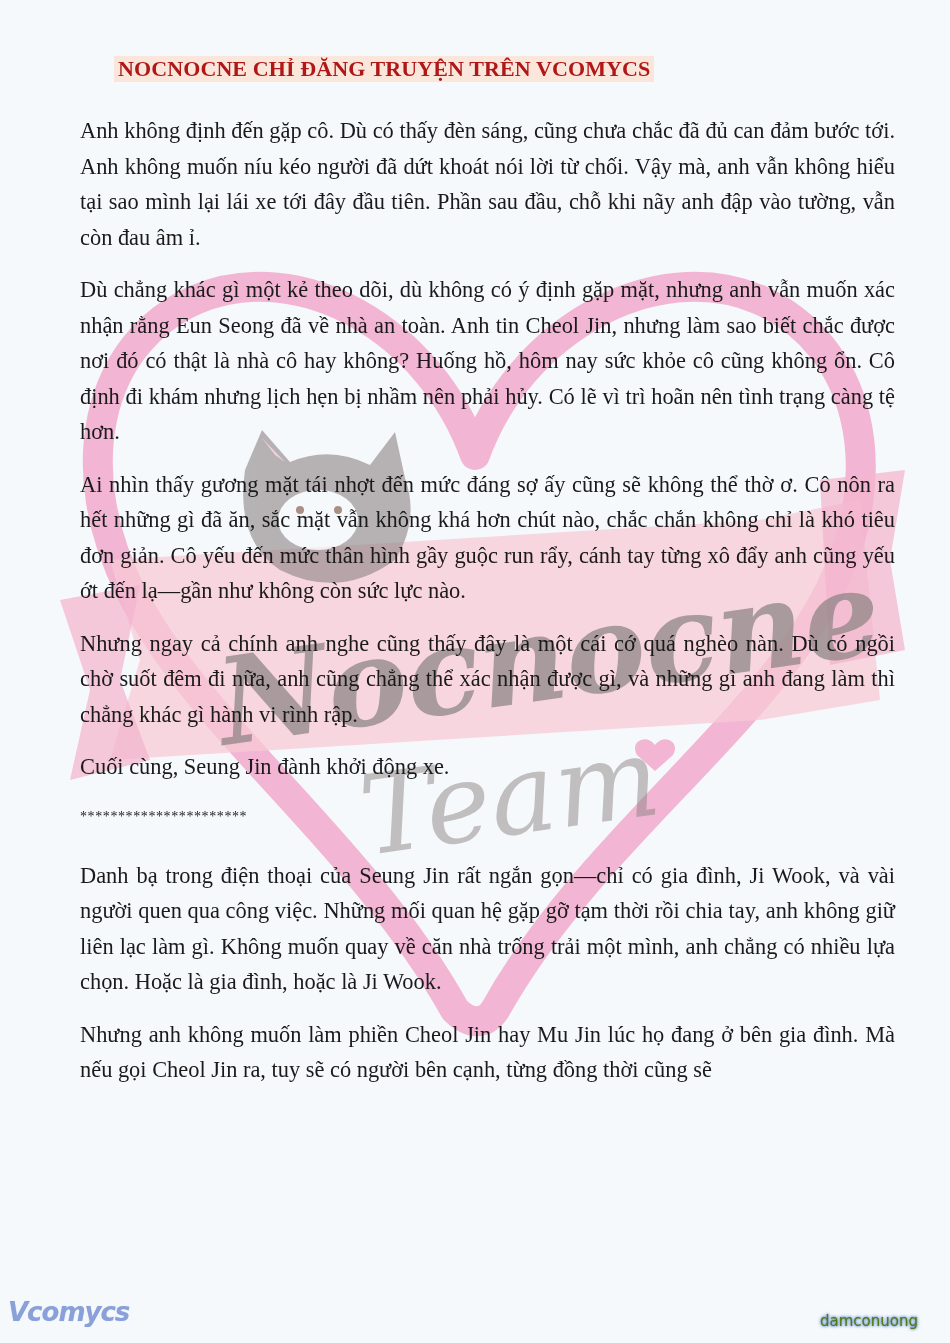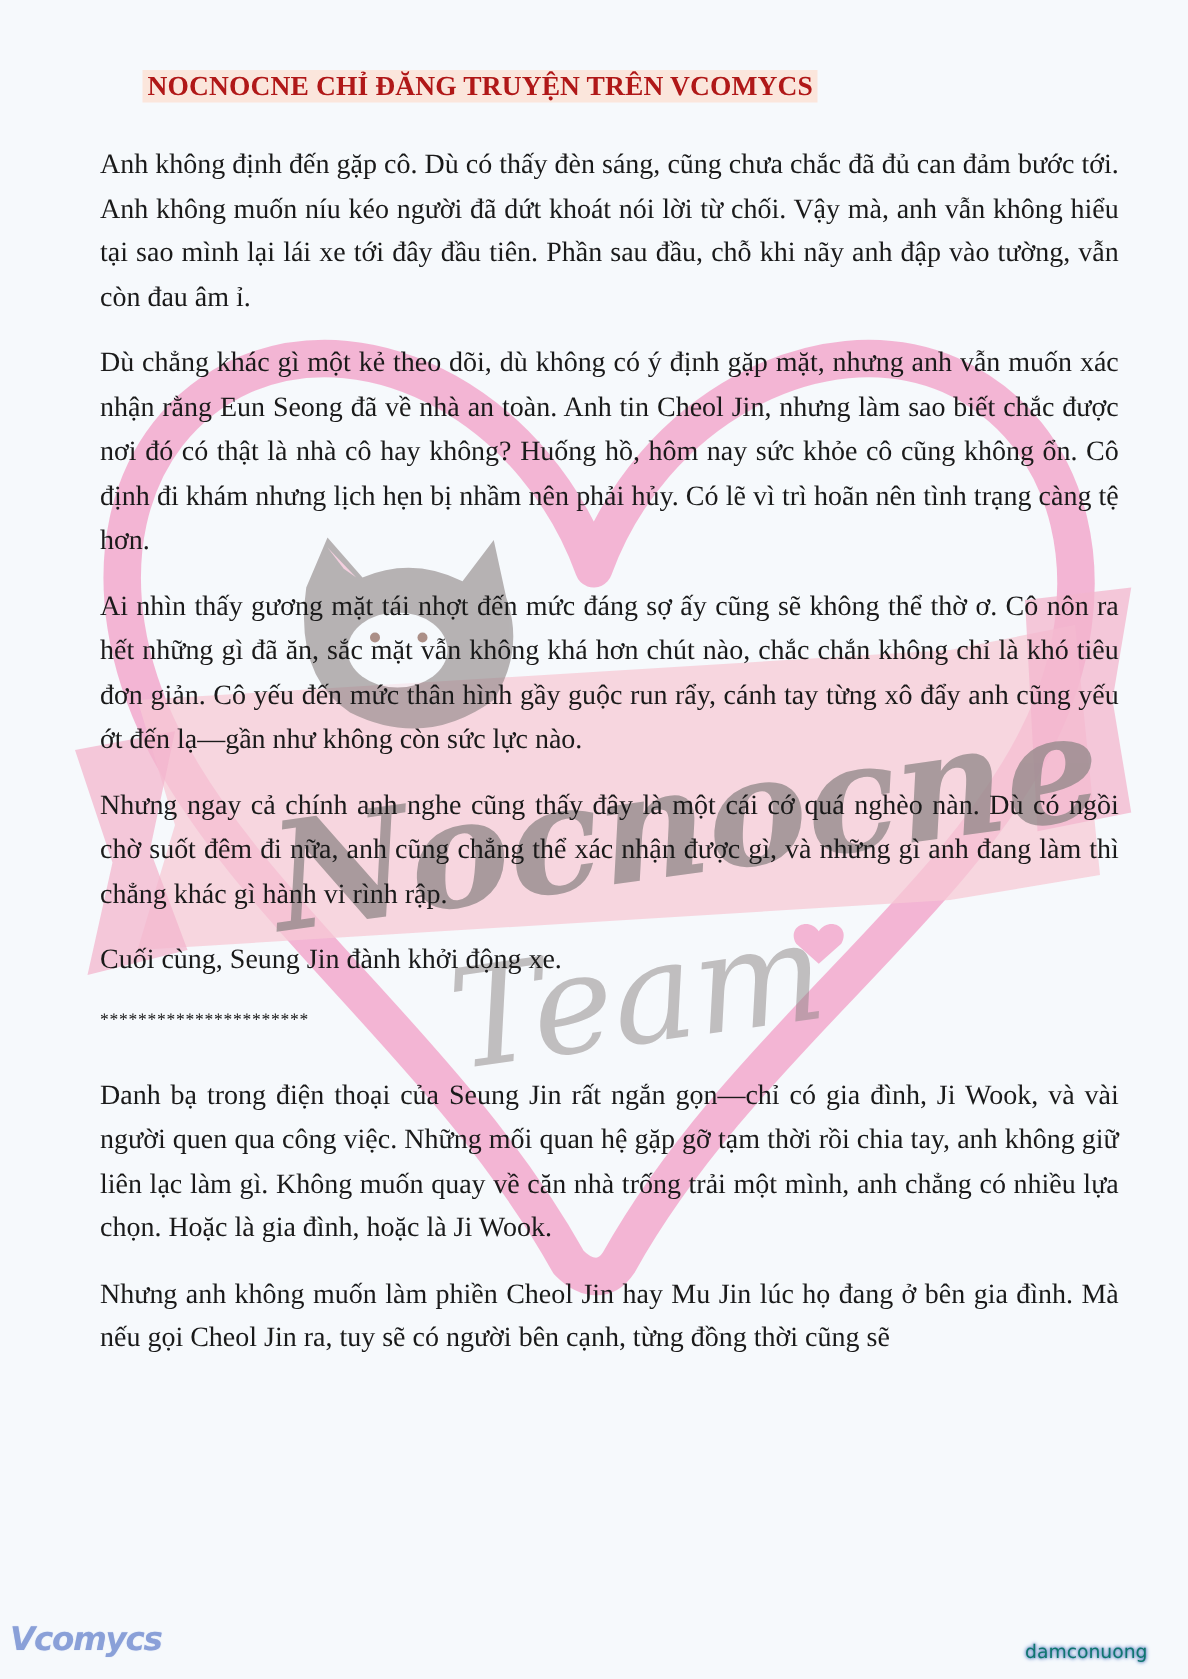--- a/index.html
+++ b/index.html
@@ -39,21 +39,21 @@
     position: absolute; left: 8px; top: 1297px;
     font-family: "DejaVu Sans", sans-serif; font-style: italic; font-weight: bold;
     font-size: 26px; letter-spacing: -1px;
     color: #8aa0d8;
     text-shadow: 0 0 1px #c8d4f0;
     z-index: 1;
   }
   .footer-credit {
     position: absolute; left: 820px; top: 1312px;
     font-family: "DejaVu Sans", sans-serif; font-size: 15px;
-    color: #0f766e;
+    color: #4d7c0f;
     text-shadow: 0 0 2px #6c8fc8, 0 0 3px #6c8fc8, 0 0 4px #9bb2dc;
     z-index: 1;
   }
 </style>
 </head>
 <body>
 
 <svg class="watermark" viewBox="0 0 950 1343" xmlns="http://www.w3.org/2000/svg">
 
   <path d="M475 455 C 430 330, 300 255, 195 300 C 95 345, 70 470, 130 590 C 200 730, 360 840, 455 1010 C 470 1025, 485 1025, 495 1010 C 590 840, 760 730, 830 590 C 890 470, 860 345, 760 300 C 655 255, 520 330, 475 455 Z" fill="none" stroke="#f2a9cc" stroke-width="30" stroke-linejoin="round" opacity="0.85"></path>

